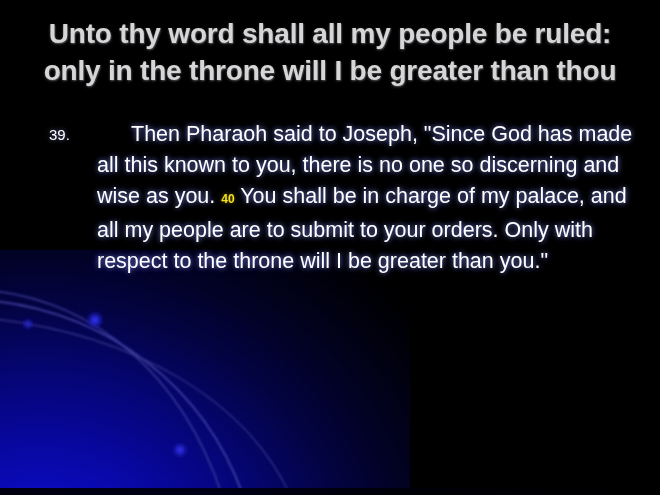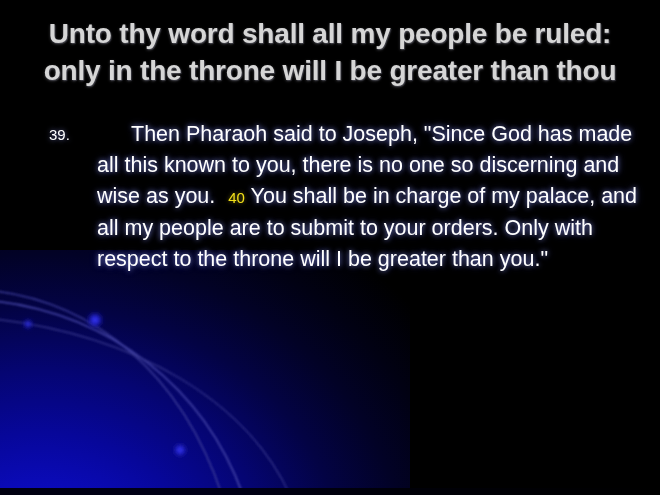--- a/index.html
+++ b/index.html
@@ -117,26 +117,25 @@
     line-height: 31px;
     color: #ffffff;
     text-shadow: 0 0 5px rgba(150,160,255,0.7),
                  0 0 9px rgba(90,100,220,0.45);
   }
   #verse-indent {
     display: inline-block;
     width: 34px;
   }
   .verse-num {
-    font-size: 15px;
-    font-weight: normal;
+    font-size: 12px;
+    font-weight: bold;
     color: #f2e01a;
     text-shadow: 0 0 4px rgba(200,180,30,0.6);
     vertical-align: baseline;
-    margin-left: 7px;
   }
 </style>
 </head>
 <body>
 
 <div id="slide">
 
   <div id="bg-decor">
     <div id="corner-glow"></div>
 

